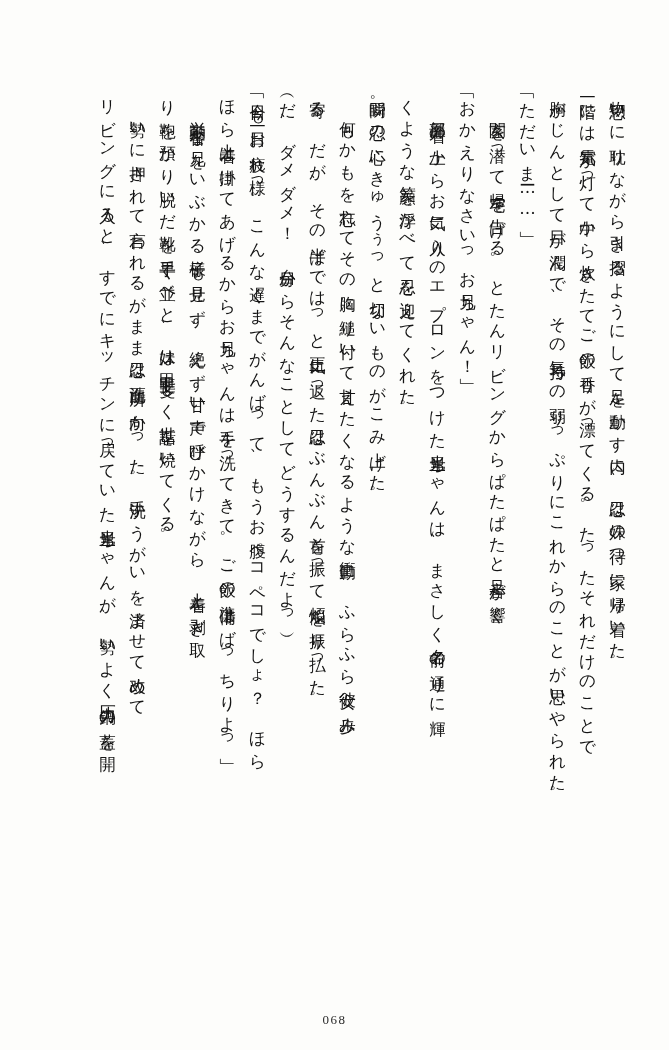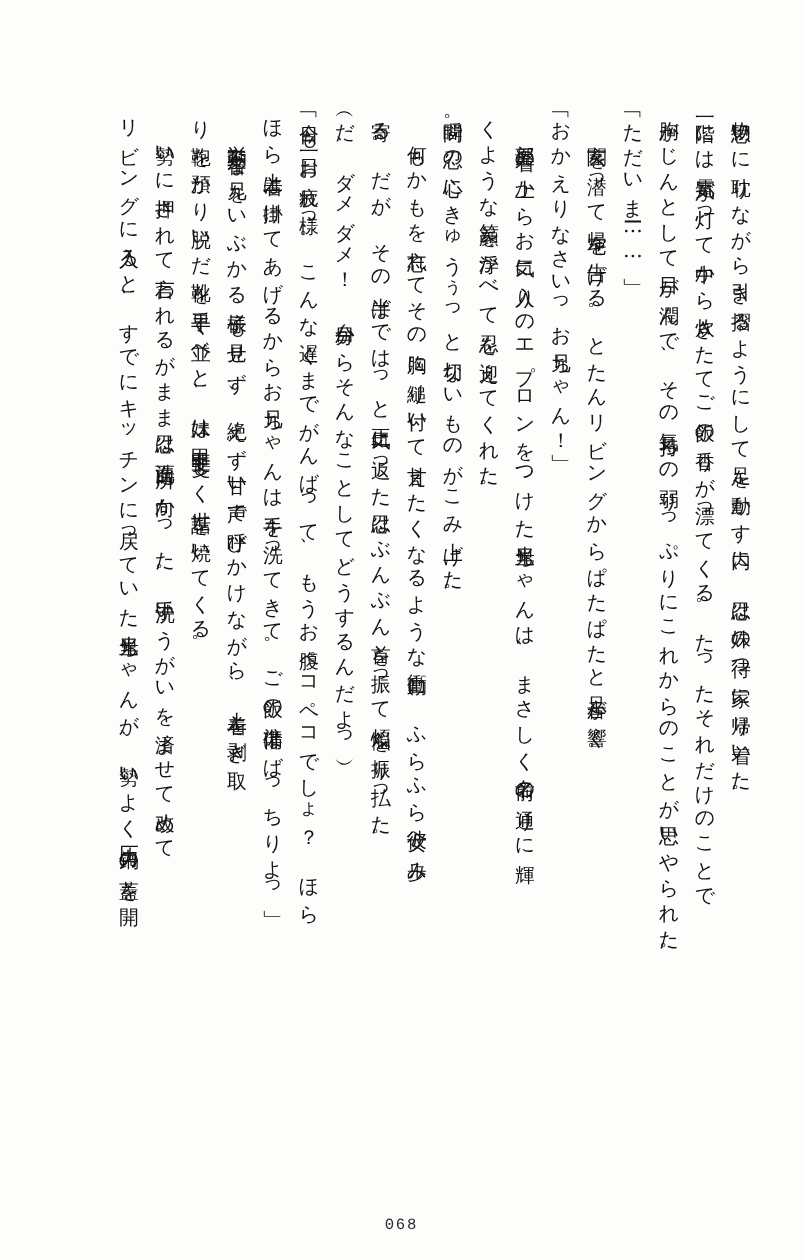--- a/index.html
+++ b/index.html
@@ -52,21 +52,21 @@
   .vline.indent {
     padding-top: 20px;
     height: 860px;
   }
   #page-number {
     position: absolute;
     bottom: 22px;
     left: 0;
     right: 0;
     text-align: center;
-    font-family: Liberation Mono, monospace;
+    font-family: Liberation Serif, serif;
     font-size: 13px;
     letter-spacing: 1.5px;
     color: #2a2a2a;
   }
   #page-number-shadow {
     position: absolute;
     bottom: 10px;
     left: 0;
     right: 0;
     text-align: center;

